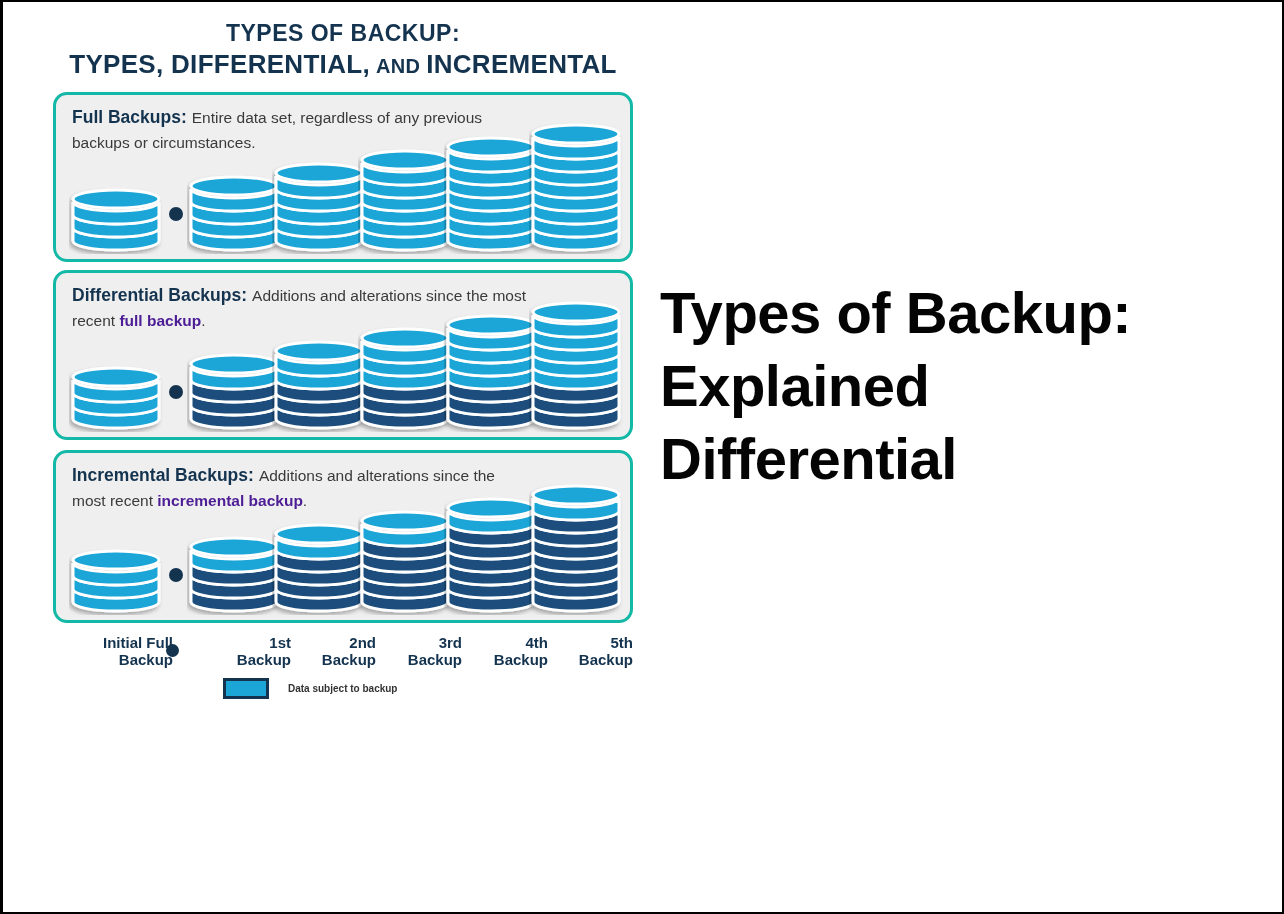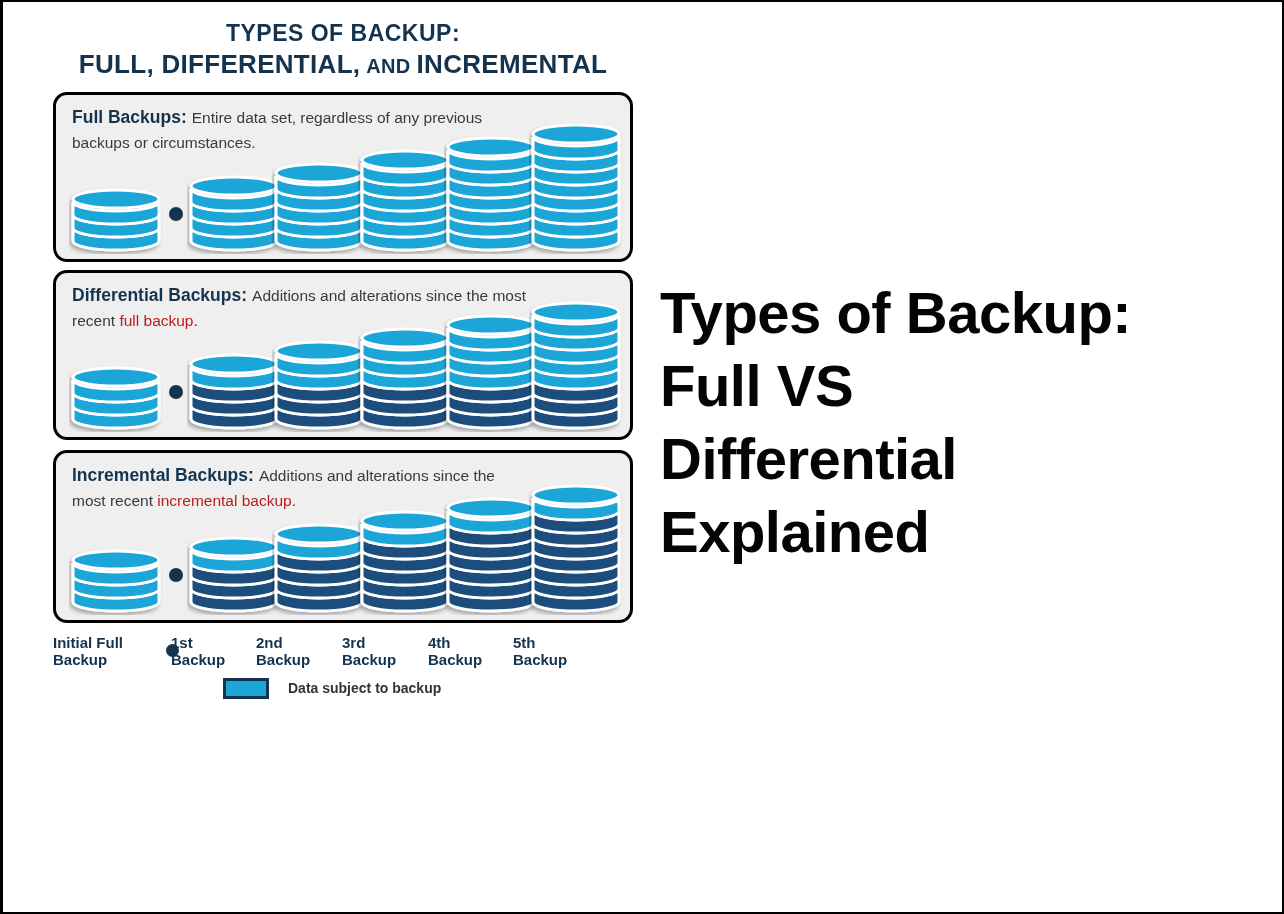--- a/index.html
+++ b/index.html
@@ -9,59 +9,59 @@
     font-family:"Liberation Sans",sans-serif;overflow:hidden;padding-left:12px;
   }
   
   .ig-title{position:absolute;left:50px;top:16px;width:580px;text-align:center;
     color:var(--navy);font-weight:bold;}
   .ig-title .l1{font-size:23px;line-height:30px;letter-spacing:.5px;}
   .ig-title .l2{font-size:26px;line-height:32px;letter-spacing:.3px;}
   .ig-title .small-and{font-size:20px;margin:12px 6px;}
   
   .panel{position:absolute;left:50px;width:580px;height:170px;box-sizing:border-box;
-    background:var(--panel-bg);border:3px solid #000000;border-radius:14px;}
+    background:var(--panel-bg);border:3px solid #14b8a6;border-radius:14px;}
   .panel-text{position:absolute;left:16px;top:9px;width:458px;margin:0;
     font-size:15.5px;line-height:1.52;color:var(--body-text);}
   .panel-heading{font-size:17.5px;color:var(--navy);margin-right:5px;font-weight:bold;}
-  .desc-bold{font-weight:normal;color:#b91c1c;}
+  .desc-bold{font-weight:bold;color:#4c1d95;}
   .stack-row{position:absolute;left:0;top:0;right:0;bottom:0;}
   .stack{position:absolute;bottom:5px;}
   .dot{position:absolute;left:113px;bottom:38px;width:14px;height:14px;border-radius:50%;
     background:var(--navy);}
   
-  .axis-label{position:absolute;top:632px;width:120px;text-align:left;
+  .axis-label{position:absolute;top:632px;width:120px;text-align:right;
     font-size:15px;line-height:17px;font-weight:bold;color:var(--navy);}
   .labels-dot{position:absolute;left:163px;top:642px;width:13px;height:13px;border-radius:50%;
     background:var(--navy);}
   
   .legend-swatch{position:absolute;left:220px;top:676px;width:46px;height:21px;
     box-sizing:border-box;background:var(--light);border:3px solid var(--navy);}
-  .legend-label{position:absolute;left:285px;top:676px;font-size:14px;line-height:21px;
+  .legend-label{position:absolute;left:285px;top:676px;font-size:10px;line-height:21px;
     font-weight:bold;color:#333333;}
   
   .big-heading{position:absolute;left:657px;top:274px;width:615px;
     font-size:58px;line-height:73px;font-weight:bold;color:#040404;letter-spacing:-.5px;}
 </style>
 </head>
 <body>
 
 <svg width="0" height="0" style="position:absolute" aria-hidden="true">
   <defs>
     <filter id="stack-shadow" x="-25%" y="-10%" width="150%" height="130%">
       <feDropShadow dx="-2" dy="3" stdDeviation="2" flood-color="#000" flood-opacity="0.3"></feDropShadow>
     </filter>
   </defs>
 </svg>
 
 <div class="page">
 
   <div class="ig-title">
     <div class="l1">TYPES OF BACKUP:</div>
-    <div class="l2"><span>FULL, DIFFERENTIAL,</span><span class="small-and">AND</span><span>INCREMENTAL</span></div>
+    <div class="l2"><span>TYPES, DIFFERENTIAL,</span><span class="small-and">AND</span><span>INCREMENTAL</span></div>
   </div>
 
   <section class="panel" style="top:90px">
     <p class="panel-text">
       <strong class="panel-heading">Full Backups:</strong><span>Entire data set, regardless of any previous backups or circumstances.</span><strong class="desc-bold"></strong><span></span>
     </p>
     <div class="stack-row">
         <svg width="94" height="66" viewBox="0 0 94 66" class="stack" style="left: 13px;">
           <g filter="url(#stack-shadow)" stroke="#ffffff" stroke-width="3">
             <path d="M 4 40 A 43 9 0 0 0 90 40 L 90 53 A 43 9 0 0 1 4 53 Z" fill="#1ba6d7"></path>
@@ -279,18 +279,17 @@
   <div class="axis-label" style="left:253px"><span>2nd</span><br><span>Backup</span></div>
   <div class="axis-label" style="left:339px"><span>3rd</span><br><span>Backup</span></div>
   <div class="axis-label" style="left:425px"><span>4th</span><br><span>Backup</span></div>
   <div class="axis-label" style="left:510px"><span>5th</span><br><span>Backup</span></div>
 
   <div class="legend-swatch"></div>
   <div class="legend-label">Data subject to backup</div>
 
   <div class="big-heading">
     <div>Types of Backup:</div>
-    <div>Full VS</div>
+    <div>Explained</div>
     <div>Differential</div>
-    <div>Explained</div>
   </div>
 
 </div>
 
 </body></html>

